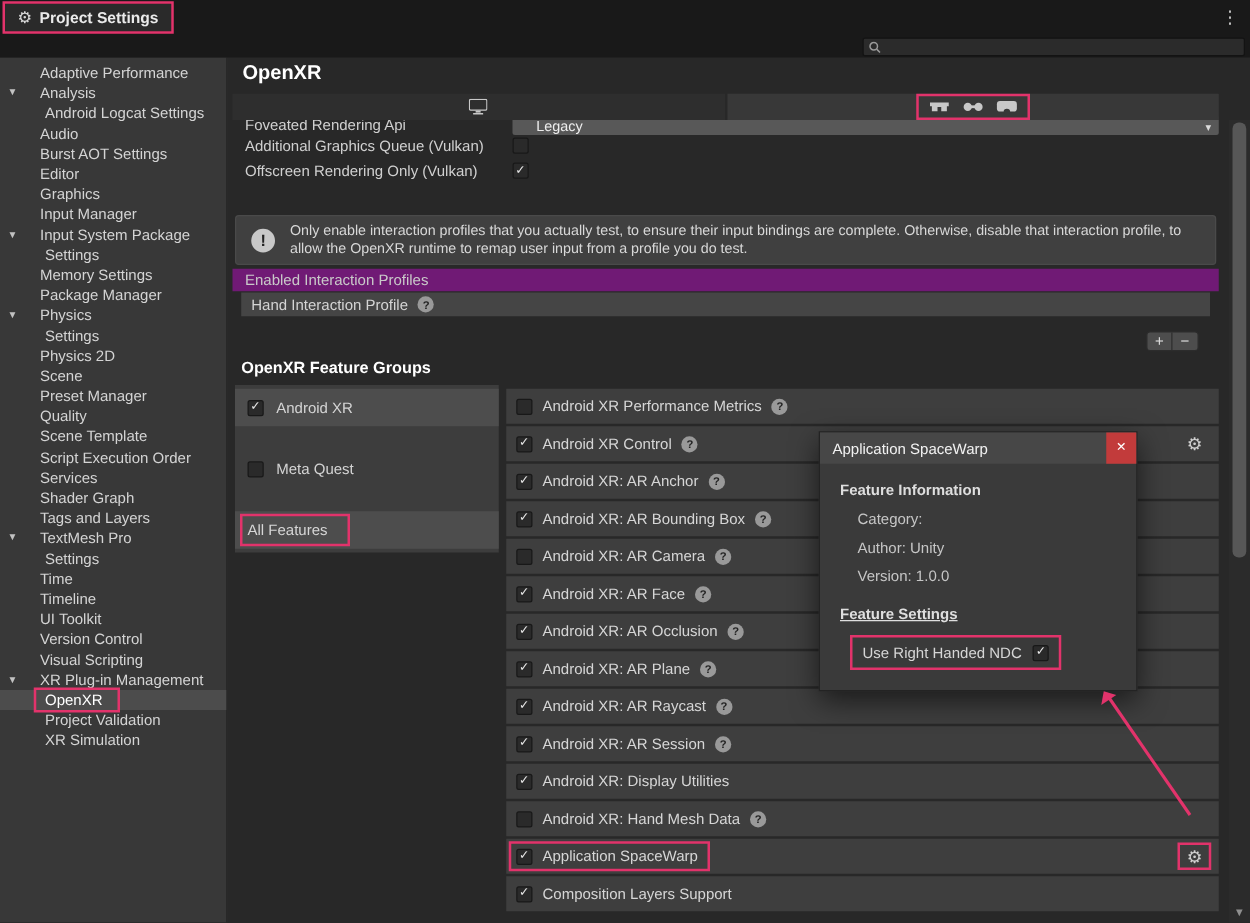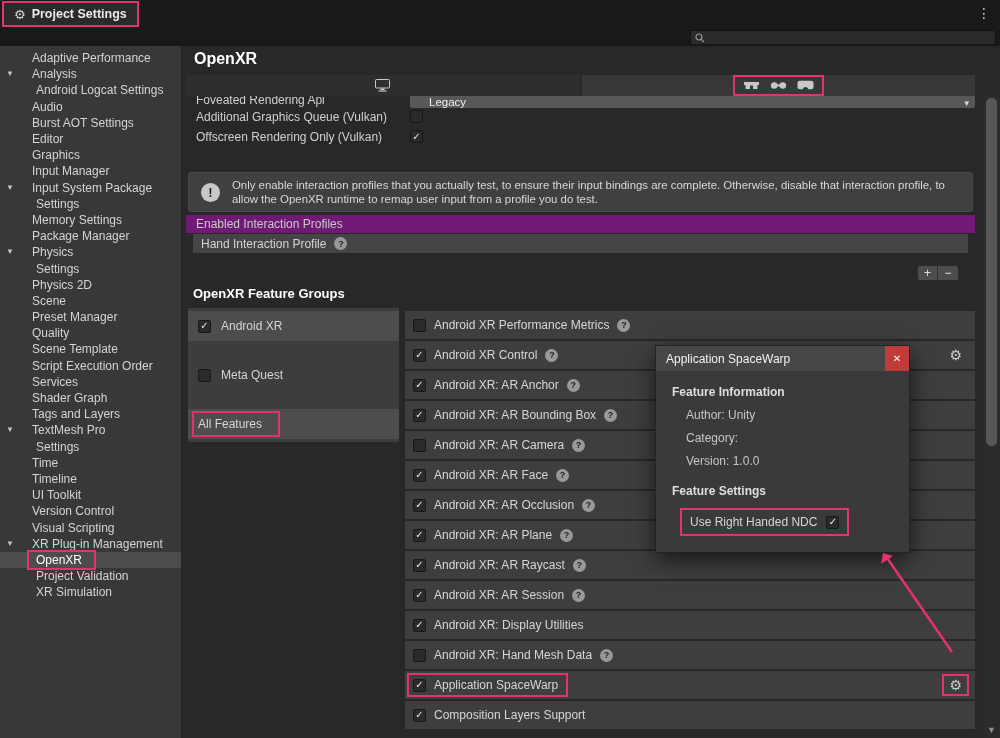--- a/index.html
+++ b/index.html
@@ -97,21 +97,21 @@
 
 .popup{position:absolute;left:472px;top:299px;width:255px;background:#3a3a3a;
   border:1px solid #232323;box-shadow:0 8px 22px rgba(0,0,0,.6);z-index:8;}
 .popup-header{height:25px;background:#474747;display:flex;align-items:center;
   padding-left:10px;color:#f2f2f2;position:relative;}
 .popup-close{position:absolute;right:0;top:0;width:24px;height:25px;background:#c23b3b;
   color:#fff;display:flex;align-items:center;justify-content:center;font-size:10px;}
 .popup-body{padding:10px 16px 18px;}
 .p-sec{font-weight:bold;color:#dedede;margin-top:4px;}
 .p-item{margin:9px 0 0 14px;color:#c6c6c6;}
-.p-sec2{margin-top:16px;}
+.p-sec2{margin-top:16px;text-decoration:underline;}
 .p-setting{margin:12px 0 0 10px;display:inline-flex;align-items:center;gap:9px;
   outline:2px solid var(--annot);padding:5px 8px;color:#d6d6d6;}
 
 .annot-arrow{position:absolute;left:690px;top:495px;z-index:9;pointer-events:none;}
 .annot-arrow line{stroke:var(--annot);stroke-width:2.5;}
 .annot-arrow .ah{fill:var(--annot);}
 
 .vscroll{position:absolute;right:0;top:50px;width:17px;bottom:0;background:#2b2b2b;z-index:4;}
 .vthumb{position:absolute;left:3px;top:2px;width:11px;height:348px;background:#575757;border-radius:5px;}
 .vdown{position:absolute;bottom:3px;left:0;right:0;text-align:center;color:#8f8f8f;font-size:9px;}
@@ -543,22 +543,22 @@
 
   </div>
 
   <div class="popup">
     <div class="popup-header">
       <span>Application SpaceWarp</span>
       <span class="popup-close">✕</span>
     </div>
     <div class="popup-body">
       <div class="p-sec">Feature Information</div>
+      <div class="p-item">Category:</div>
       <div class="p-item">Author: Unity</div>
-      <div class="p-item">Category:</div>
       <div class="p-item">Version: 1.0.0</div>
       <div class="p-sec p-sec2">Feature Settings</div>
       <div class="p-setting">
         <span>Use Right Handed NDC</span>
         <span class="cb checked">✓</span>
       </div>
     </div>
   </div>
 
   <svg class="annot-arrow" width="90" height="120" viewBox="0 0 90 120">

